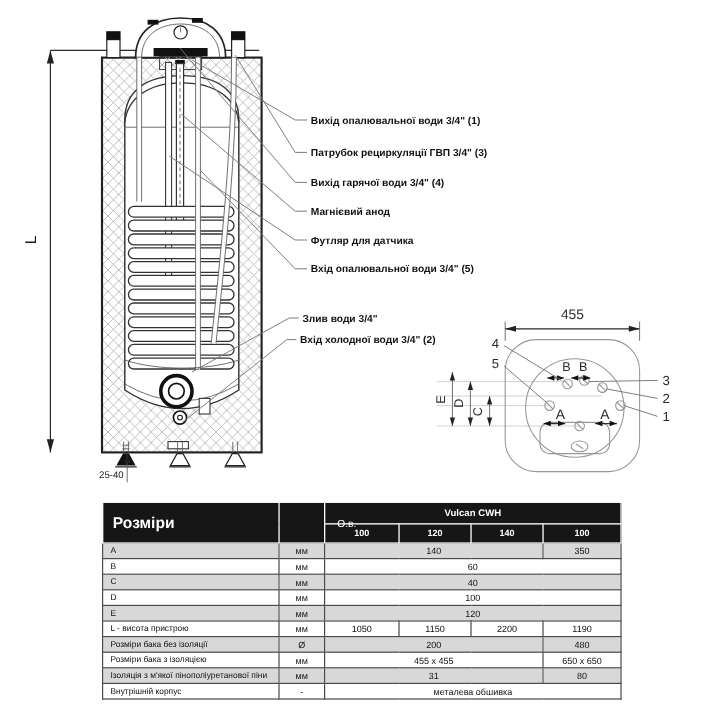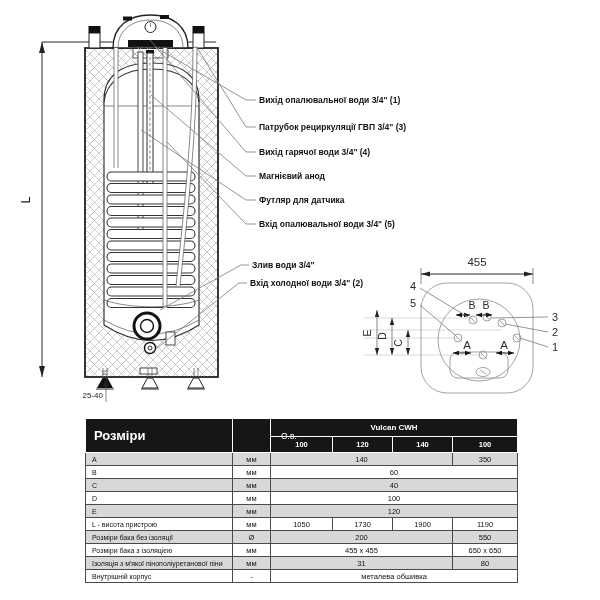--- a/index.html
+++ b/index.html
@@ -306,29 +306,29 @@
     </tr>
     <tr class="odd">
       <td class="lbl">E</td>
       <td>мм</td>
       <td colspan="4">120</td>
     </tr>
     <tr class="even">
       <td class="lbl">L - висота пристрою</td>
       <td>мм</td>
       <td>1050</td>
-      <td>1730</td>
-      <td>1900</td>
+      <td>1150</td>
+      <td>2200</td>
       <td>1190</td>
     </tr>
     <tr class="odd">
       <td class="lbl">Розміри бака без ізоляції</td>
       <td>Ø</td>
       <td colspan="3">200</td>
-      <td>550</td>
+      <td>480</td>
     </tr>
     <tr class="even">
       <td class="lbl">Розміри бака з ізоляцією</td>
       <td>мм</td>
       <td colspan="3">455 x 455</td>
       <td>650 x 650</td>
     </tr>
     <tr class="odd">
       <td class="lbl">Ізоляція з м'якої пінополіуретанової піни</td>
       <td>мм</td>

